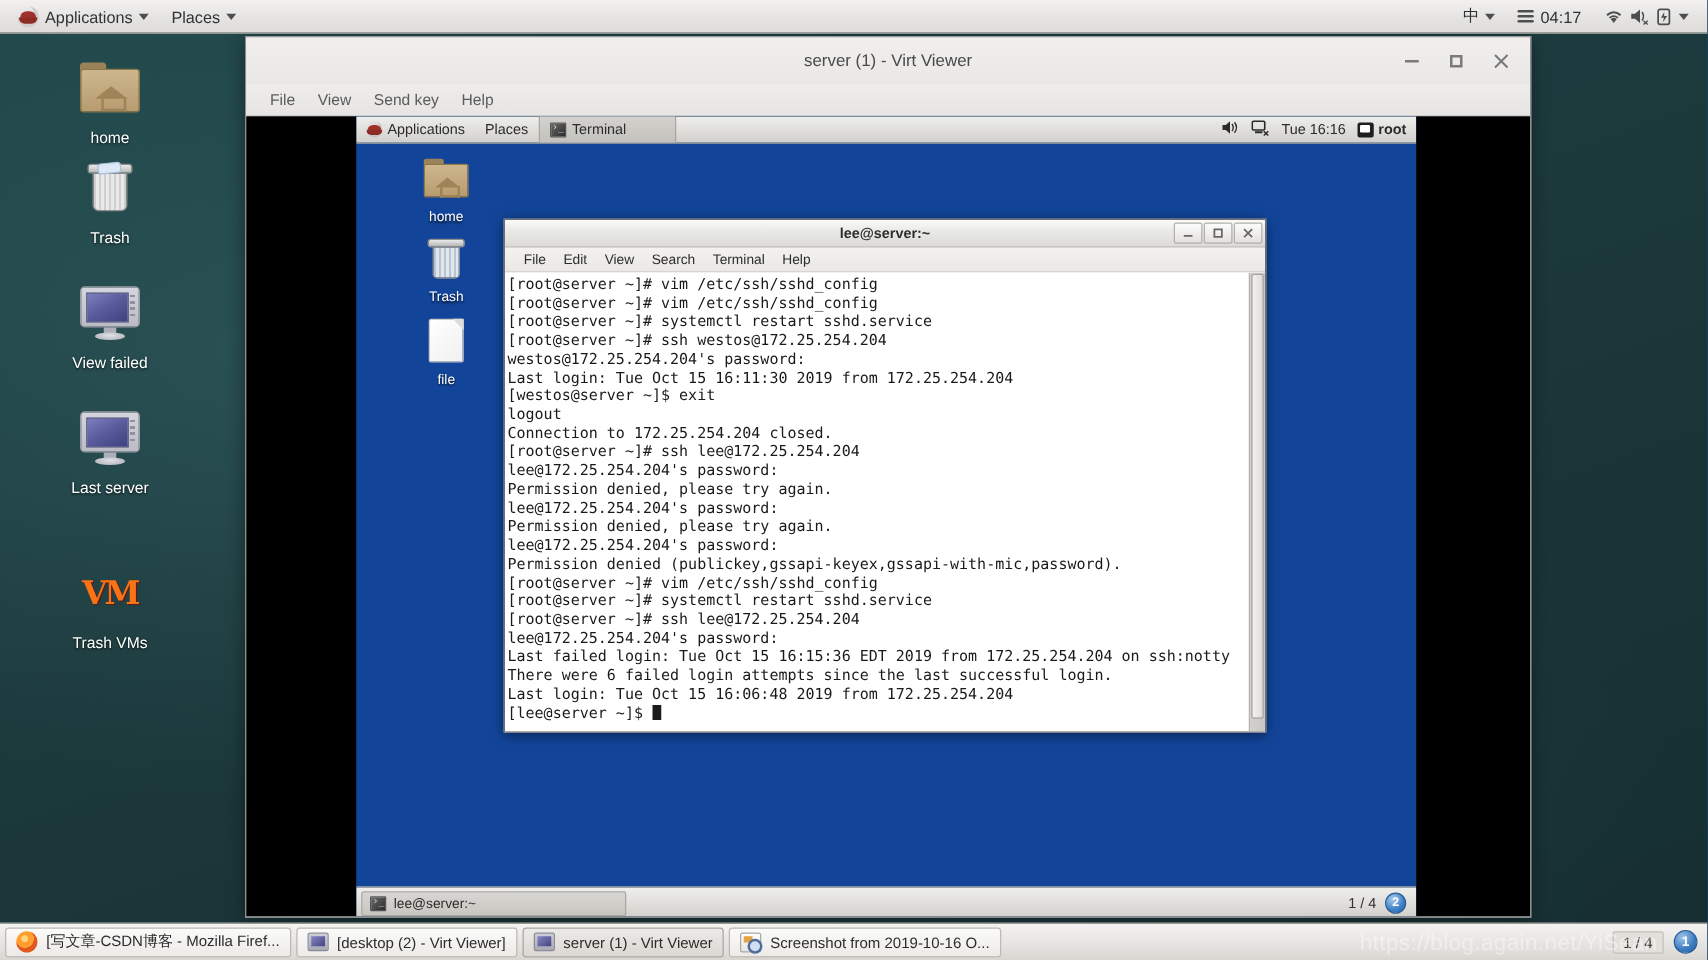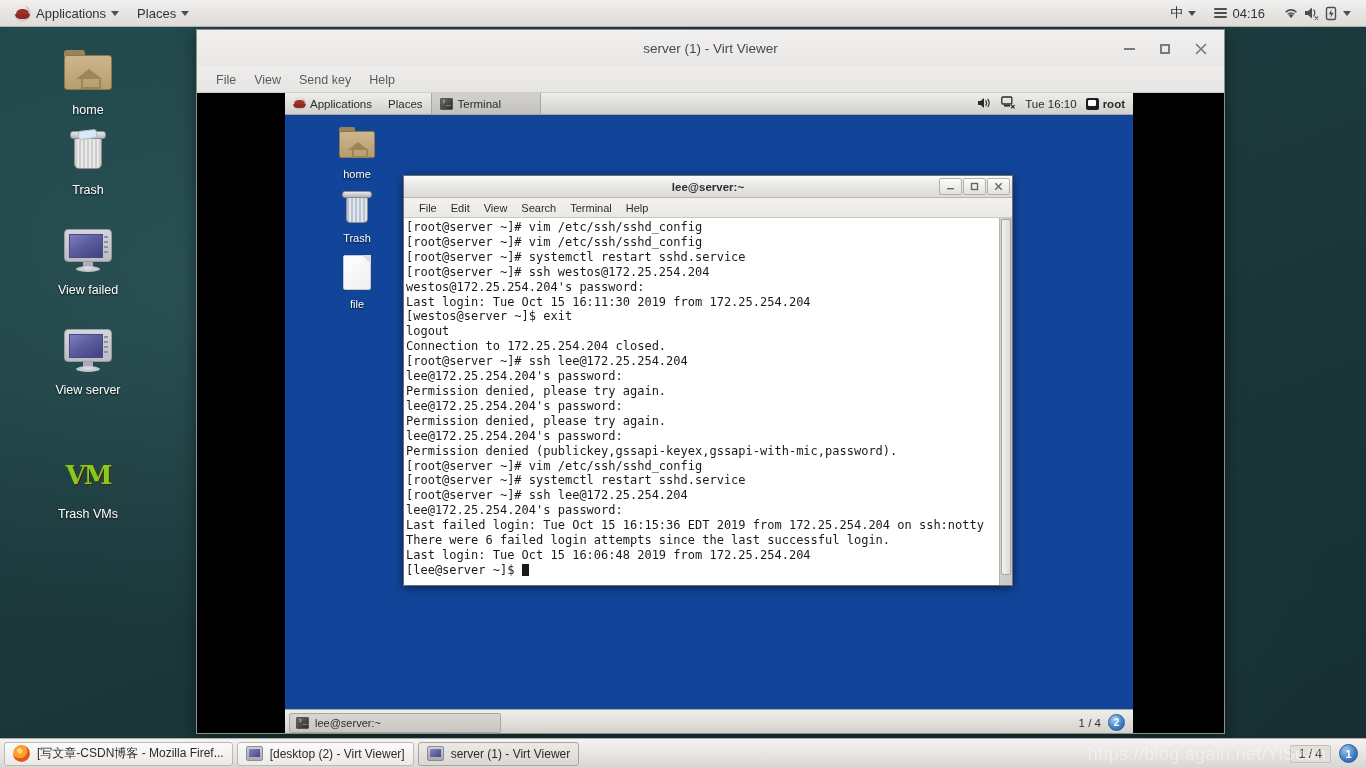--- a/index.html
+++ b/index.html
@@ -115,21 +115,21 @@
     background: linear-gradient(150deg,#7e7fbe 0%,#5c5d9e 45%,#3f4080 100%); border:1px solid #4a4a7e; }
   .ic-monitor .dots { position:absolute; right:3px; top:6px; width:4px; height:20px;
     background: repeating-linear-gradient(to bottom,#8f90a0 0 2px, transparent 2px 5px); }
   .ic-monitor .stand { position:absolute; left:19px; top:33px; width:10px;height:5px; background:#adaeb7; }
   .ic-monitor .base { position:absolute; left:12px; top:37px; width:24px;height:6px;
     background: radial-gradient(ellipse at 50% 40%,#e1e2e8,#aaabb4); border-radius:50%; }
 
   
   .ic-vmm { position:absolute; left:50%; top:8px; transform:translateX(-50%);
     font-family:"DejaVu Serif", serif; font-weight:bold; font-size:26px; letter-spacing:-2px;
-    color:#84cc16; text-shadow: 1px 1px 0 #5a1a1a; }
+    color:#f97316; text-shadow: 1px 1px 0 #5a1a1a; }
 
   
   #host-taskbar {
     position: absolute; left: 0; bottom: 0; width: 1366px; height: 30px;
     background: linear-gradient(to bottom, #f4f3f1 0%, #e6e4e1 55%, #d9d6d2 100%);
     border-top: 1px solid #b0aca7;
     display: flex; align-items: center; gap: 4px; padding: 0 4px;
     z-index: 45;
   }
   .task-btn {
@@ -391,21 +391,21 @@
   <span class="glyph">
     <span class="ic-monitor">
         <span class="screen">
           <span class="inner"></span>
           <span class="dots"></span>
         </span>
         <span class="stand"></span>
         <span class="base"></span>
       </span>
   </span>
-  <span class="lbl">View server</span>
+  <span class="lbl">Last server</span>
 </div>
 
 <div class="desk-icon" style="left:33px; top:452px;">
   <span class="glyph">
     <span class="ic-vmm">VM</span>
   </span>
   <span class="lbl">Trash VMs</span>
 </div>
 
 <div id="host-top-panel">
@@ -424,21 +424,21 @@
     <div class="panel-item">
       <span class="ime-cn">中</span>
       <span class="caret-down"></span>
     </div>
     <div class="panel-item">
       <span class="hamburger">
           <i></i>
           <i></i>
           <i></i>
         </span>
-      <span>04:16</span>
+      <span>04:17</span>
     </div>
     <div class="panel-item">
       <span class="wifi-icon">
         <svg width="16" height="14" viewBox="0 0 16 14">
           <path d="M8 12.3 L5.6 9.1 Q8 7.3 10.4 9.1 Z" fill="#4b4f51"></path>
           <path d="M2.6 6.1 Q8 1.6 13.4 6.1" stroke="#4b4f51" stroke-width="1.6" fill="none"></path>
           <path d="M4.6 8.3 Q8 5.6 11.4 8.3" stroke="#4b4f51" stroke-width="1.4" fill="none"></path>
         </svg>
       </span>
       <span class="vol-icon">
@@ -509,21 +509,21 @@
               <path d="M10.6 1.8q3.2 4.2 0 8.4" stroke="#2b2b2b" stroke-width="1.1" fill="none"></path>
             </svg>
           </span>
           <span>
             <svg width="15" height="13" viewBox="0 0 15 13">
               <rect x="0.8" y="1" width="10" height="7" rx="1" stroke="#2b2b2b" stroke-width="1.3" fill="none"></rect>
               <rect x="3" y="9" width="6" height="1.6" fill="#2b2b2b"></rect>
               <path d="M10 9l3.6 3.4M13.6 9L10 12.4" stroke="#2b2b2b" stroke-width="1.2"></path>
             </svg>
           </span>
-          <span>Tue 16:10</span>
+          <span>Tue 16:16</span>
           <span class="g-user">
             <span class="g-user-ic"></span>
             <span>root</span>
           </span>
         </div>
       </div>
 
       <div class="g-desk-icon" style="left:35px; top:32px;">
         <span class="gglyph">
           <span class="gi-folder">
@@ -611,19 +611,23 @@
     <span class="tlabel">[写文章-CSDN博客 - Mozilla Firef...</span>
   </div>
   <div class="task-btn">
     <span class="vv-ic"></span>
     <span class="tlabel">[desktop (2) - Virt Viewer]</span>
   </div>
   <div class="task-btn active">
     <span class="vv-ic"></span>
     <span class="tlabel">server (1) - Virt Viewer</span>
   </div>
+  <div class="task-btn">
+    <span class="ss-ic"></span>
+    <span class="tlabel">Screenshot from 2019-10-16 O...</span>
+  </div>
   <div class="tray-right">
     <span class="wsname">1 / 4</span>
     <span class="ws-badge">1</span>
   </div>
 </div>
 
 <div id="watermark">https://blog.again.net/YiSean</div>
 
 </body></html>

